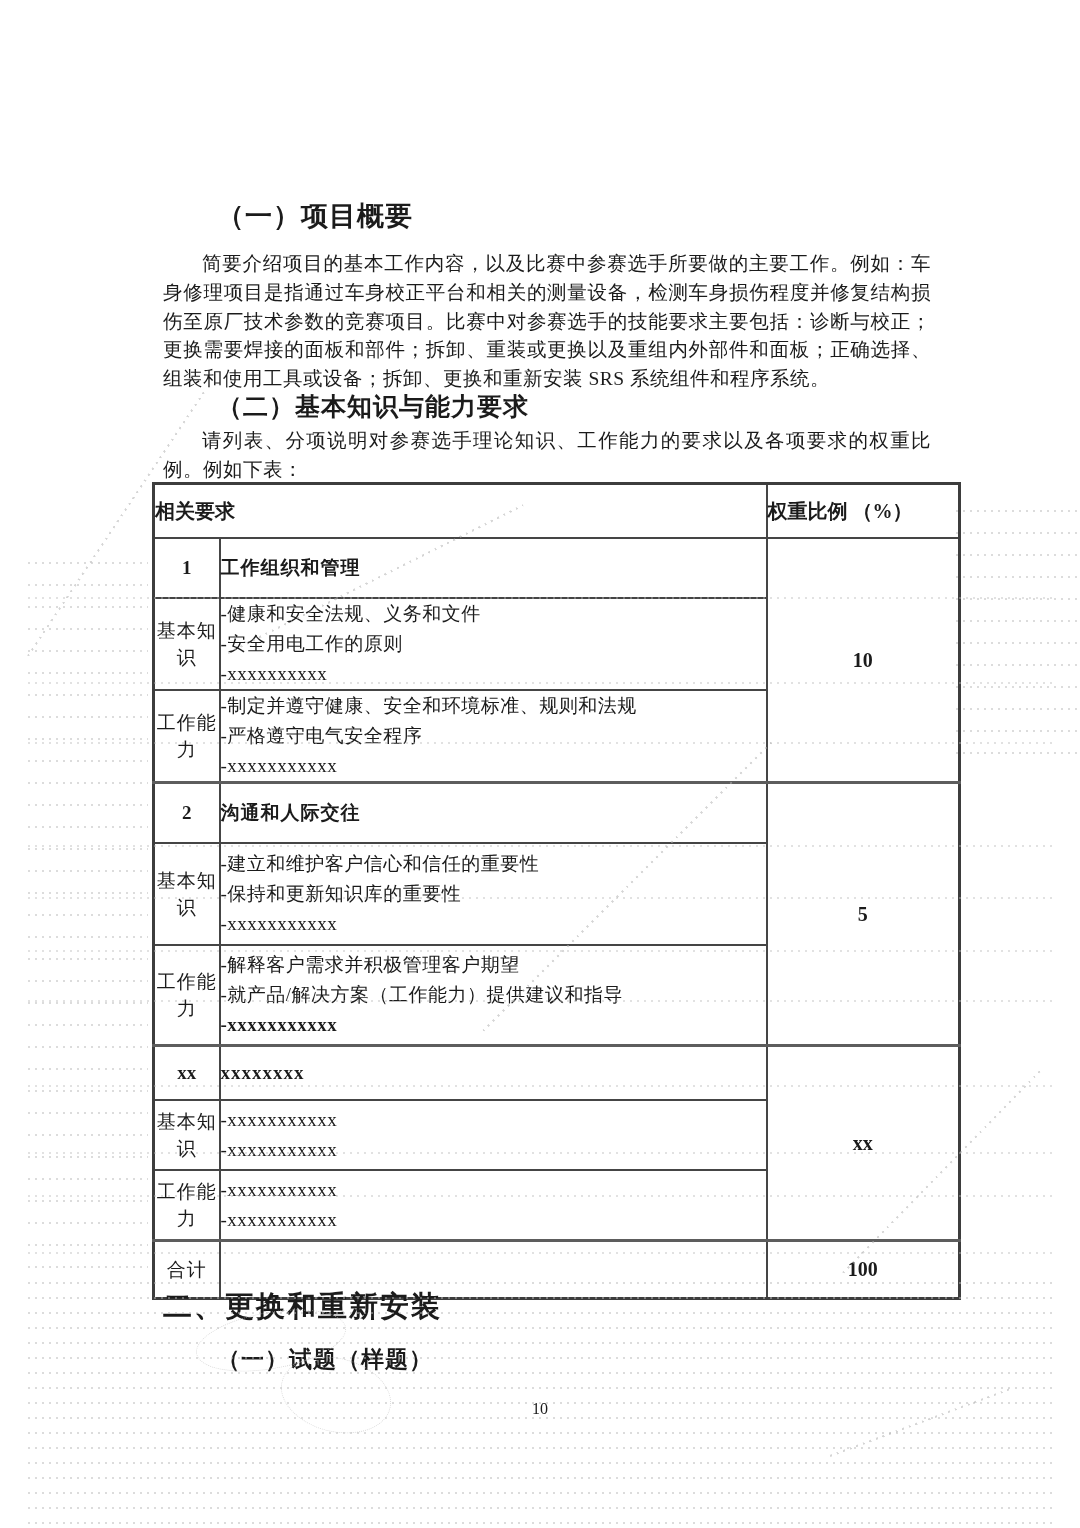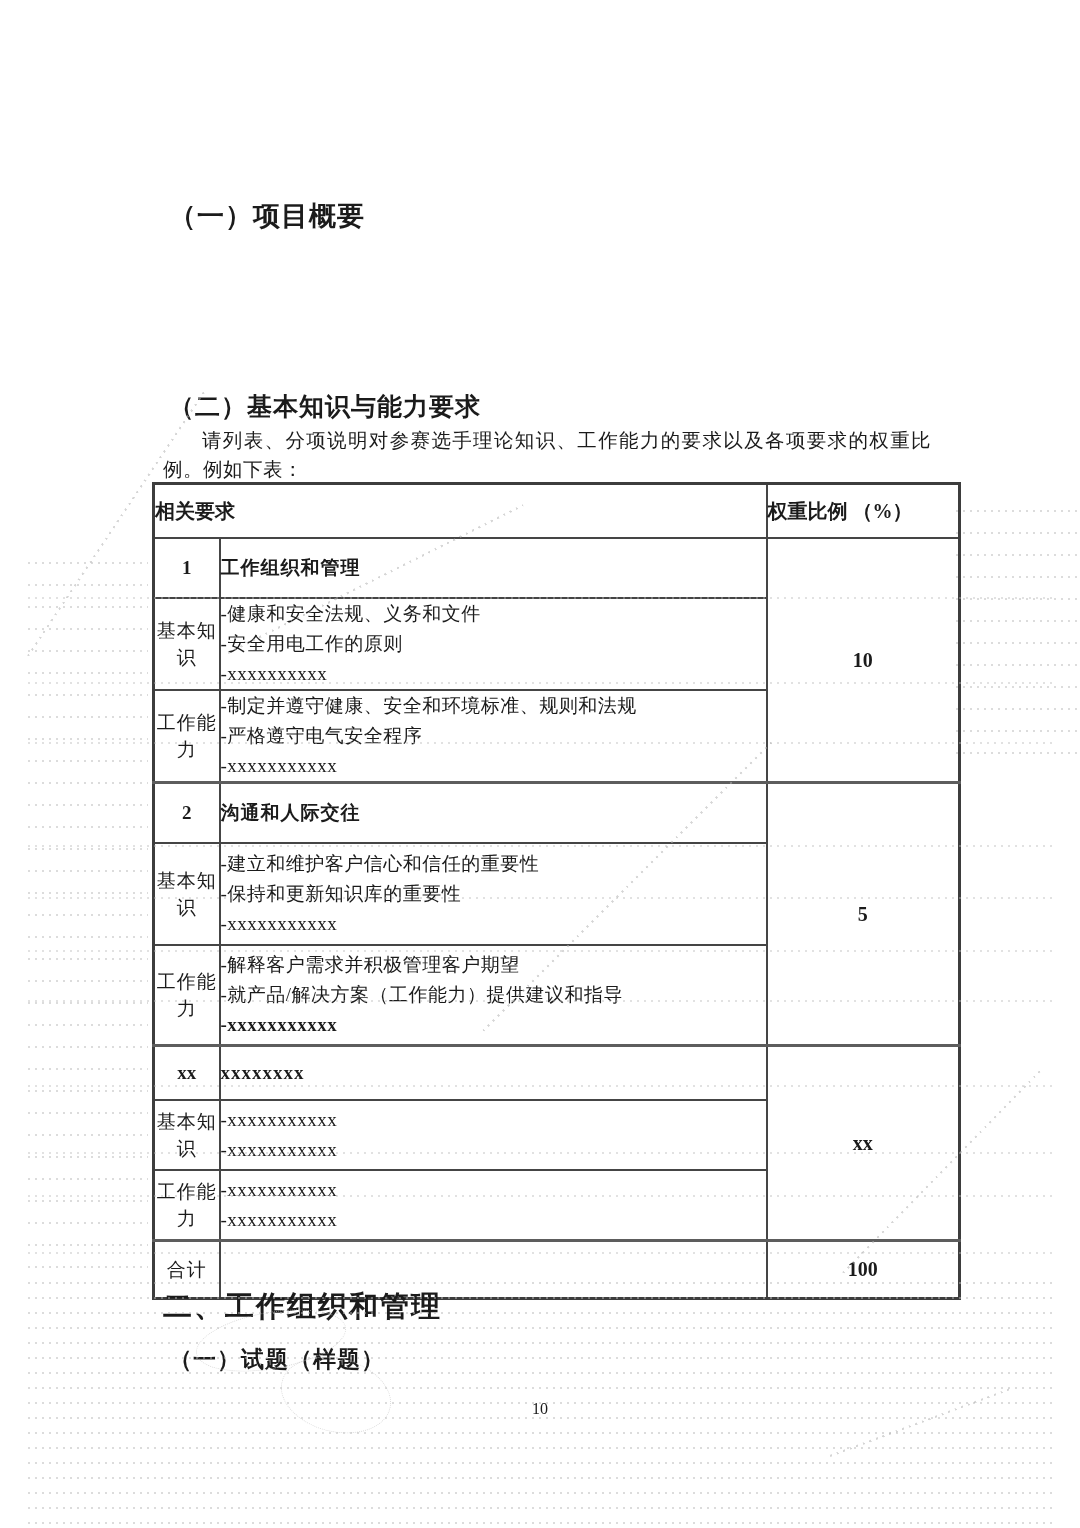--- a/index.html
+++ b/index.html
@@ -5,21 +5,21 @@
   html,body{margin:0;padding:0;}
   body{
     width:1080px;height:1528px;background:#ffffff;position:relative;
     font-family:"Liberation Serif","DejaVu Serif",serif;
     color:#1b1b1b;overflow:hidden;
   }
   .page{position:absolute;inset:0;}
 
   
   .h-big{position:absolute;font-weight:700;letter-spacing:2px;line-height:1.15;white-space:nowrap;}
-  .h-sub{position:absolute;font-weight:700;letter-spacing:1px;line-height:1.15;white-space:nowrap;}
+  .h-sub{position:absolute;font-weight:700;letter-spacing:1px;line-height:1.15;white-space:nowrap;margin-left:48px;}
   #sec1-title{left:163px;top:138px;font-size:30px;}
   #sec1-1-title{left:169px;top:201px;font-size:27px;}
   #sec1-2-title{left:169px;top:393px;font-size:25px;}
   #sec2-title{left:163px;top:1290px;font-size:29px;}
   #sec2-1-title{left:169px;top:1347px;font-size:23px;}
   .para{
     position:absolute;left:163px;width:768px;margin:0;
     font-size:19.5px;line-height:28.8px;text-align:justify;text-indent:2em;
     letter-spacing:0.5px;
   }
@@ -65,20 +65,21 @@
   .content{position:absolute;inset:0;z-index:1;}
 </style>
 </head>
 <body>
 
 <div class="page">
 
   <div class="content">
 
     <div class="h-sub" id="sec1-1-title">（一）项目概要</div>
+    <p class="para" id="para-overview">简要介绍项目的基本工作内容，以及比赛中参赛选手所要做的主要工作。例如：车身修理项目是指通过车身校正平台和相关的测量设备，检测车身损伤程度并修复结构损伤至原厂技术参数的竞赛项目。比赛中对参赛选手的技能要求主要包括：诊断与校正；更换需要焊接的面板和部件；拆卸、重装或更换以及重组内外部件和面板；正确选择、组装和使用工具或设备；拆卸、更换和重新安装 SRS 系统组件和程序系统。</p>
 
     <div class="h-sub" id="sec1-2-title">（二）基本知识与能力要求</div>
     <p class="para" id="para-req">请列表、分项说明对参赛选手理论知识、工作能力的要求以及各项要求的权重比例。例如下表：</p>
 
     <table class="req">
       <colgroup>
           <col style="width:66px">
           <col style="width:547px">
           <col style="width:193px">
         </colgroup>
@@ -153,21 +154,21 @@
         </tr>
 
         <tr class="tot gsep">
           <td class="label">合计</td>
           <td class="items"></td>
           <td class="weight">100</td>
         </tr>
       </tbody>
     </table>
 
-    <div class="h-big" id="sec2-title">二、工作组织和管理</div>
+    <div class="h-big" id="sec2-title">二、更换和重新安装</div>
     <div class="h-sub" id="sec2-1-title">（一）试题（样题）</div>
 
     <div class="pagenum">10</div>
   </div>
 
   <div class="artifacts" id="scan-artifacts">
       <div class="dotline" style="left: 28px; top: 562px; width: 120px;"></div>
       <div class="dotline" style="left: 28px; top: 584px; width: 120px;"></div>
       <div class="dotline" style="left: 28px; top: 606px; width: 120px;"></div>
       <div class="dotline" style="left: 28px; top: 628px; width: 120px;"></div>

